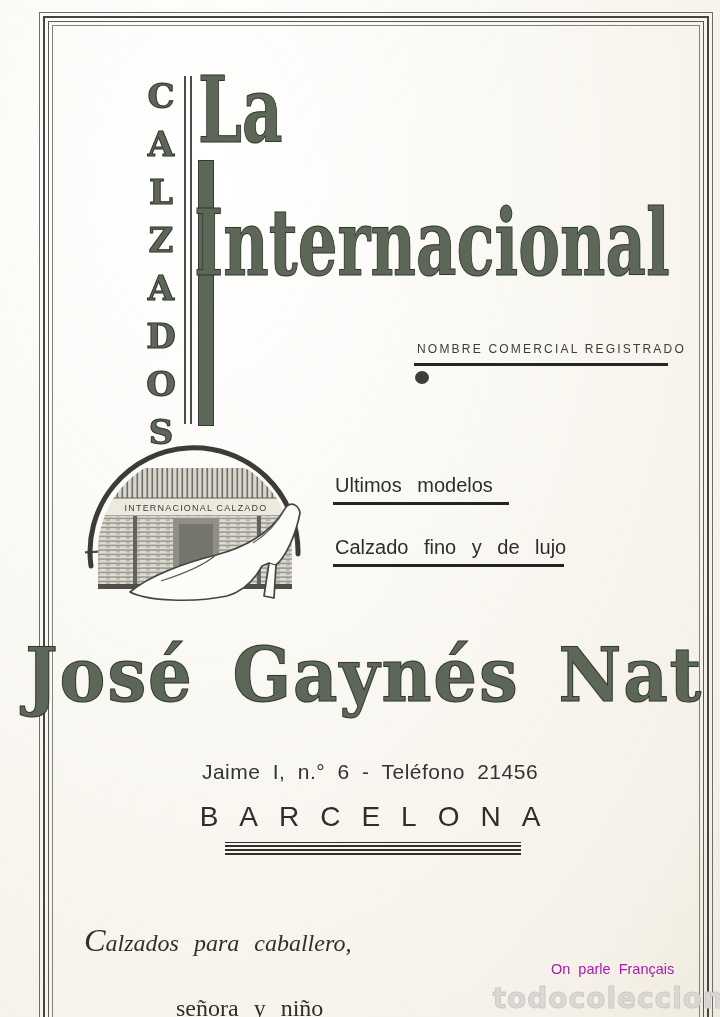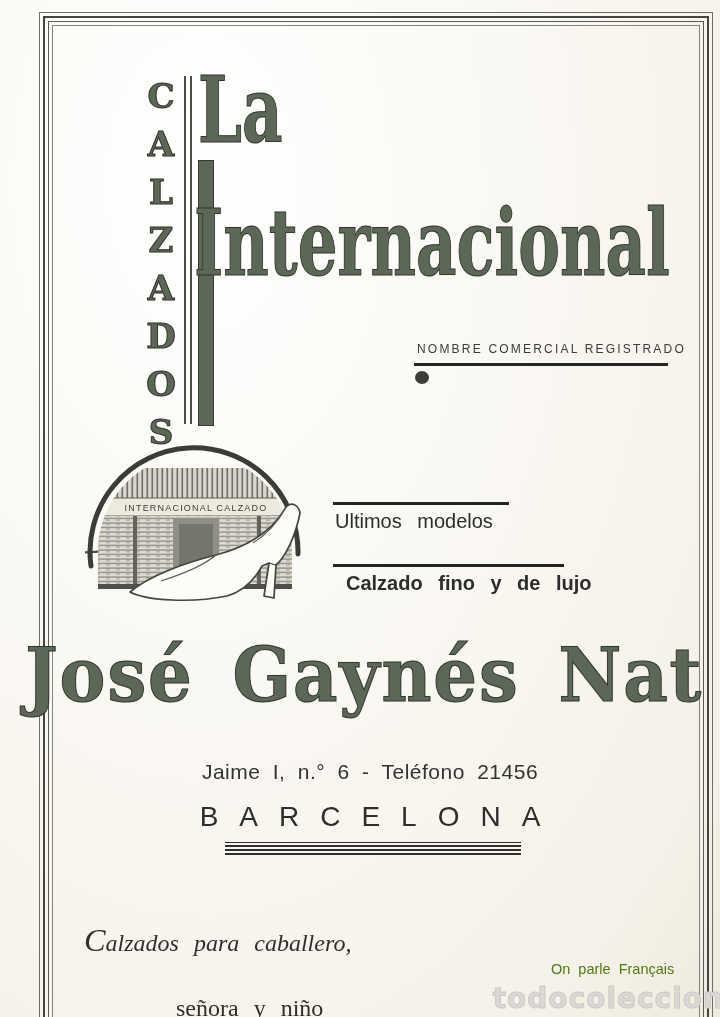--- a/index.html
+++ b/index.html
@@ -57,23 +57,23 @@
   
   .registered-note {
     left: 417px; top: 342px;
     font-size: 12px; letter-spacing: 2.2px;
     color: #3b3b3b; white-space: nowrap;
   }
   .registered-underline { left: 414px; top: 363px; width: 254px; height: 3px; background: #262626; }
   .registered-dot { left: 415px; top: 371px; width: 14px; height: 13px; border-radius: 50%; background: #3c3c3a; }
 
   
-  .tagline { font-size: 20px; color: #2d2d2d; word-spacing: 10px; white-space: nowrap; margin-top: 36px; }
+  .tagline { font-size: 20px; color: #2d2d2d; word-spacing: 10px; white-space: nowrap; }
   .tagline-1 { left: 335px; top: 474px; }
-  .tagline-2 { left: 346px; top: 536px; font-weight: bold; }
+  .tagline-2 { left: 335px; top: 536px; }
   .tagline-rule { height: 3px; background: #242424; }
   .tagline-rule-1 { left: 333px; top: 502px; width: 176px; }
   .tagline-rule-2 { left: 333px; top: 564px; width: 231px; }
 
   
   .owner-name {
     left: 0; top: 638px; width: 720px;
     text-align: center;
     font-size: 74px; line-height: 1;
     letter-spacing: 2px; word-spacing: 14px;
@@ -104,21 +104,21 @@
 
   
   .footer-serif {
     font-family: "Liberation Serif", serif;
     color: #2f2f2f; font-size: 24px; word-spacing: 9px;
     white-space: nowrap;
   }
   .footer-line1 { left: 84px; top: 922px; font-style: italic; }
   .footer-line1::first-letter { font-size: 135%; }
   .footer-line2 { left: 176px; top: 995px; }
-  .footer-note { left: 551px; top: 961px; font-size: 14.5px; color: #4d7c0f; word-spacing: 4px; white-space: nowrap; }
+  .footer-note { left: 551px; top: 961px; font-size: 14.5px; color: #a21caf; word-spacing: 4px; white-space: nowrap; }
 
   
   .watermark {
     right: -4px; top: 982px;
     font-family: "DejaVu Sans", sans-serif;
     font-weight: bold; font-size: 28px; letter-spacing: 1px;
     color: #d9d8d4;
     -webkit-text-stroke: 1px #cbcac5;
     z-index: 3; white-space: nowrap;
   }

